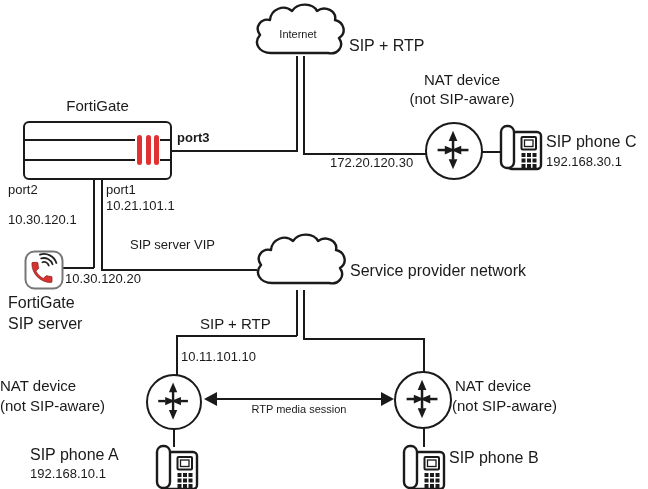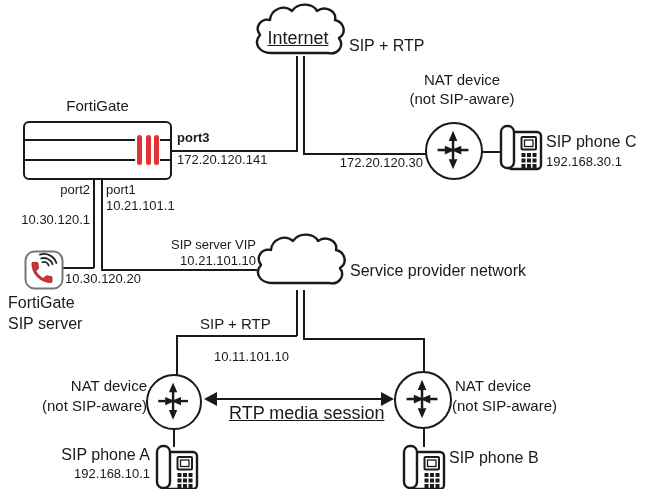--- a/index.html
+++ b/index.html
@@ -3,24 +3,24 @@
 <meta charset="utf-8">
 <style>
   html,body{margin:0;padding:0;background:#fff;}
   #canvas{
     position:relative;width:648px;height:489px;background:#ffffff;
     font-family:"Liberation Sans",sans-serif;color:#1a1a1a;overflow:hidden;
   }
   .lbl{position:absolute;white-space:nowrap;line-height:1.15;color:#1a1a1a;}
   .f16{font-size:16px;}
   .f15{font-size:15px;}
-  .f14{font-size:18px;text-decoration:underline;}
+  .f14{font-size:11px;}
   .f13{font-size:13px;}
   .ctr{text-align:center;}
-  .rgt{text-align:right;}
+  .rgt{text-align:left;}
   .hline{position:absolute;height:1.5px;background:#1a1a1a;}
   .vline{position:absolute;width:1.5px;background:#1a1a1a;}
   .natcircle{
     position:absolute;border:2px solid #1a1a1a;border-radius:50%;
     background:#fff;box-sizing:border-box;
   }
   .natcircle svg{position:absolute;left:0;top:0;width:100%;height:100%;}
   .cloud{position:absolute;}
   .phone{position:absolute;}
   .fgbox{
@@ -74,21 +74,20 @@
   <div class="fgbox">
     <div class="inl" style="left:0;top:16px;width:110px;"></div>
     <div class="inl" style="left:0;top:36px;width:110px;"></div>
     <div class="inl" style="left:135px;top:16px;width:12px;"></div>
     <div class="inl" style="left:135px;top:36px;width:12px;"></div>
     <div class="rbar" style="left:112px;background:#e03232;"></div>
     <div class="rbar" style="left:120.5px;background:#e03232;"></div>
     <div class="rbar" style="left:129px;background:#e03232;"></div>
   </div>
   <div class="lbl f13" style="left:177px;top:131px;font-weight:bold;">port3</div>
-  <div class="lbl f13" style="left:177px;top:153px;">172.20.120.141</div>
   <div class="lbl f13 rgt" style="left:8px;top:183px;width:82px;">port2</div>
   <div class="lbl f13 rgt" style="left:8px;top:213px;width:82px;">10.30.120.1</div>
   <div class="lbl f13" style="left:106px;top:183px;">port1</div>
   <div class="lbl f13" style="left:106px;top:199px;">10.21.101.1</div>
 
   <div class="lbl f15 ctr" style="left:389px;top:71px;width:146px;">NAT device</div>
   <div class="lbl f15 ctr" style="left:389px;top:90px;width:146px;">(not SIP-aware)</div>
   <div class="lbl f13 rgt" style="left:330px;top:156px;width:93px;">172.20.120.30</div>
 
   <div class="natcircle" style="left:425px;top:122px;width:58px;height:58px;">
@@ -133,29 +132,28 @@
       <path d="M25 17 A5 5 0 0 0 20 12"></path>
       <path d="M29 17 A9 9 0 0 0 20 8"></path>
       <path d="M33 17 A13 13 0 0 0 20 4"></path>
     </g>
   </svg>
   <div class="lbl f13" style="left:65px;top:272px;">10.30.120.20</div>
   <div class="lbl f16" style="left:8px;top:294px;">FortiGate</div>
   <div class="lbl f16" style="left:8px;top:315px;">SIP server</div>
 
   <div class="lbl f13 rgt" style="left:130px;top:238px;width:126px;">SIP server VIP</div>
-  <div class="lbl f13 rgt" style="left:130px;top:254px;width:126px;">10.21.101.10</div>
 
   <svg class="cloud" style="left:252px;top:230px;" width="96" height="62" viewBox="0 0 96 58">
     <path d="M 20 51 C 8 51 2 41 9 33 C 3 25 10 16 19 18 C 20 7 33 2 41 9 C 47 0 62 1 66 9 C 74 3 86 9 84 18 C 93 20 96 31 88 36 C 94 45 86 53 77 51 Z" fill="#ffffff" stroke="#1a1a1a" stroke-width="2.4" stroke-linejoin="round"></path>
   </svg>
   <div class="lbl f16" style="left:350px;top:262px;">Service provider network</div>
   <div class="lbl f15" style="left:200px;top:315px;">SIP + RTP</div>
 
-  <div class="lbl f13" style="left:181px;top:350px;margin-left:33px;">10.11.101.10</div>
+  <div class="lbl f13" style="left:181px;top:350px;">10.11.101.10</div>
 
   <div class="lbl f15 rgt" style="left:0px;top:377px;width:147px;">NAT device</div>
   <div class="lbl f15 rgt" style="left:0px;top:397px;width:147px;">(not SIP-aware)</div>
   <div class="natcircle" style="left:146px;top:374px;width:56px;height:56px;">
     <svg viewBox="0 0 56 56">
       <g stroke="#1a1a1a" stroke-width="2.6" fill="#1a1a1a">
         <line x1="27" y1="26" x2="27" y2="17"></line>
           <path d="M27 7 L22.5 17.5 L31.5 17.5 Z" stroke="none"></path>
         <line x1="27" y1="28" x2="27" y2="37"></line>
           <path d="M27 47 L22.5 36.5 L31.5 36.5 Z" stroke="none"></path>

